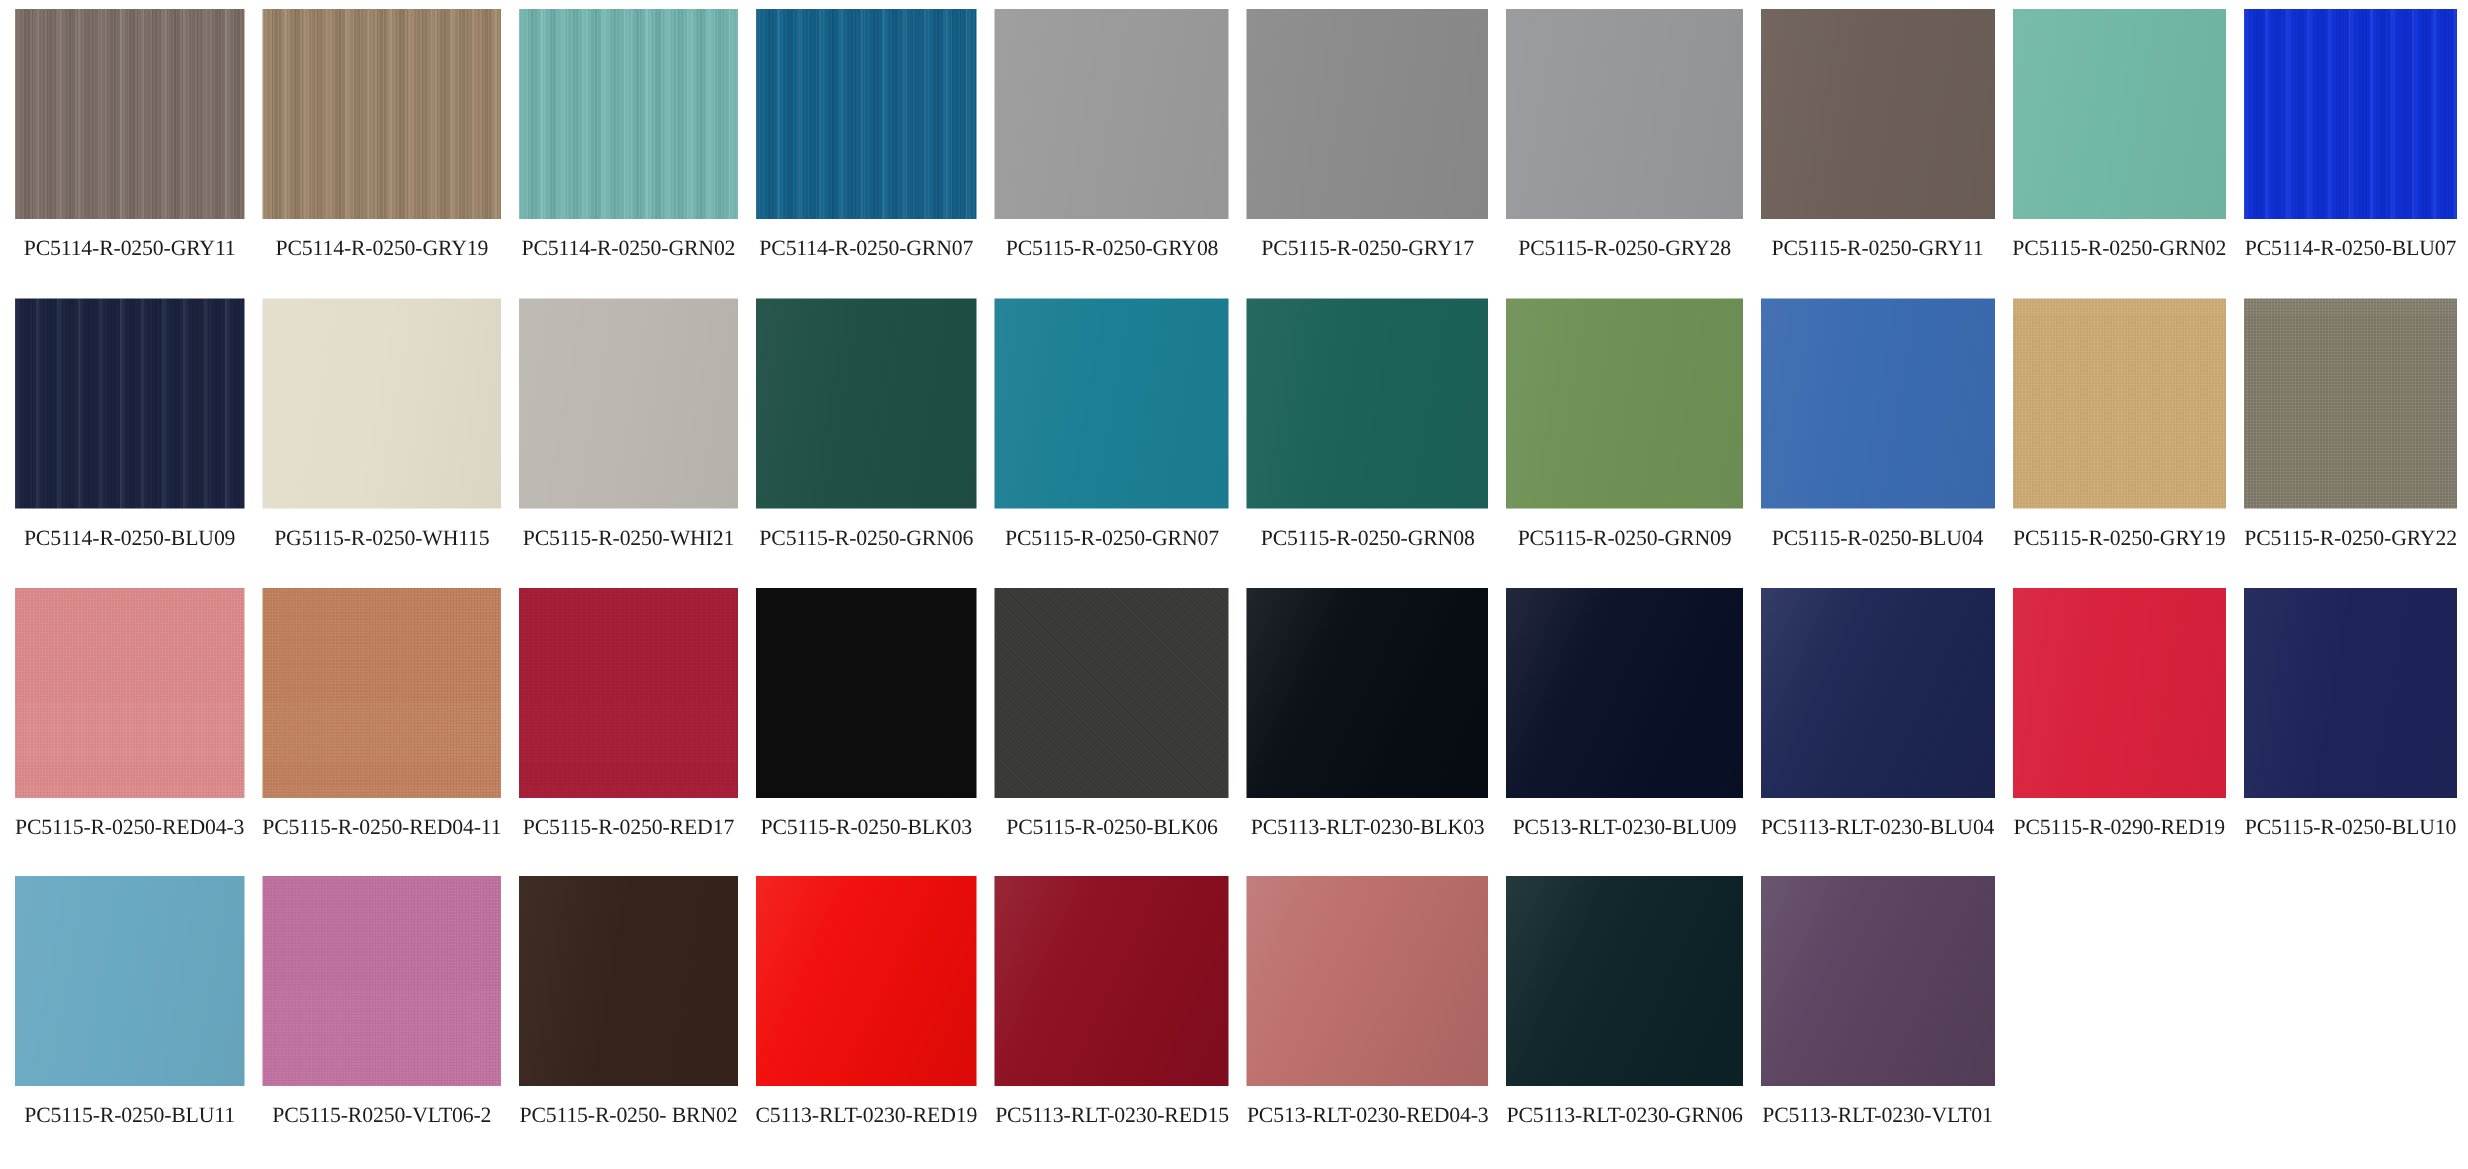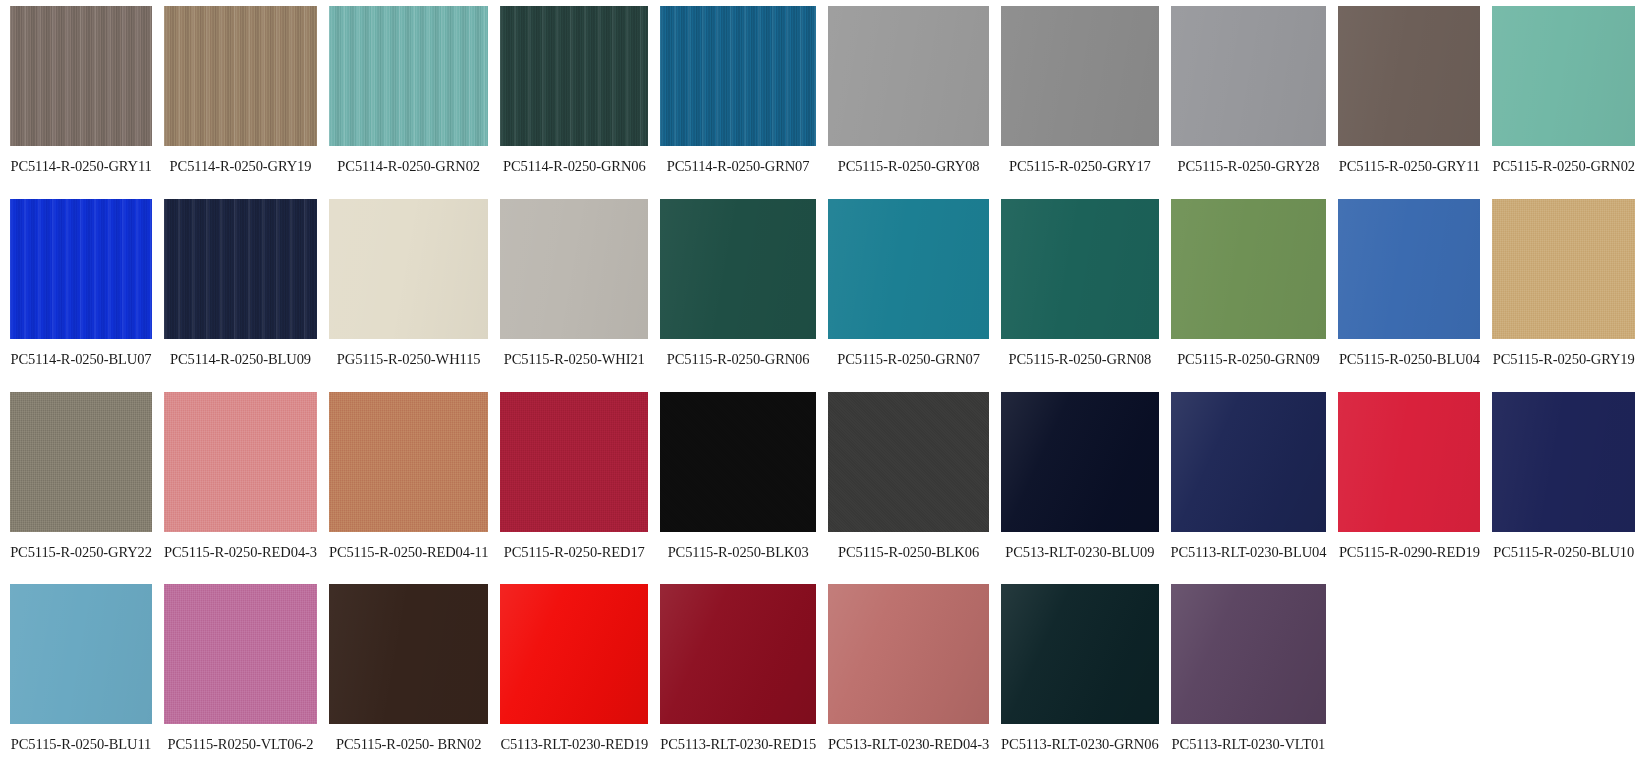--- a/index.html
+++ b/index.html
@@ -164,26 +164,20 @@
       <div class="chip-label">PC5114-R-0250-GRY19</div>
     </div>
     <div class="swatch-cell">
       <div class="chip-wrap">
         <div class="chip tex-brush" style="background-color: rgb(118, 181, 176);"></div>
       </div>
       <div class="chip-label">PC5114-R-0250-GRN02</div>
     </div>
     <div class="swatch-cell">
       <div class="chip-wrap">
-        <div class="chip tex-brush" style="background-color: rgb(40, 67, 63);"></div>
-      </div>
-      <div class="chip-label">PC5114-R-0250-GRN06</div>
-    </div>
-    <div class="swatch-cell">
-      <div class="chip-wrap">
         <div class="chip tex-brush" style="background-color: rgb(22, 98, 138);"></div>
       </div>
       <div class="chip-label">PC5114-R-0250-GRN07</div>
     </div>
     <div class="swatch-cell">
       <div class="chip-wrap">
         <div class="chip tex-smooth" style="background-color: rgb(155, 155, 155);"></div>
       </div>
       <div class="chip-label">PC5115-R-0250-GRY08</div>
     </div>
@@ -302,20 +296,26 @@
       <div class="chip-label">PC5115-R-0250-BLK03</div>
     </div>
     <div class="swatch-cell">
       <div class="chip-wrap">
         <div class="chip tex-matte" style="background-color: rgb(58, 58, 57);"></div>
       </div>
       <div class="chip-label">PC5115-R-0250-BLK06</div>
     </div>
     <div class="swatch-cell">
       <div class="chip-wrap">
+        <div class="chip tex-gloss" style="background-color: rgb(8, 13, 20);"></div>
+      </div>
+      <div class="chip-label">PC5113-RLT-0230-BLK03</div>
+    </div>
+    <div class="swatch-cell">
+      <div class="chip-wrap">
         <div class="chip tex-gloss" style="background-color: rgb(10, 16, 39);"></div>
       </div>
       <div class="chip-label">PC513-RLT-0230-BLU09</div>
     </div>
     <div class="swatch-cell">
       <div class="chip-wrap">
         <div class="chip tex-gloss" style="background-color: rgb(29, 38, 85);"></div>
       </div>
       <div class="chip-label">PC5113-RLT-0230-BLU04</div>
     </div>

